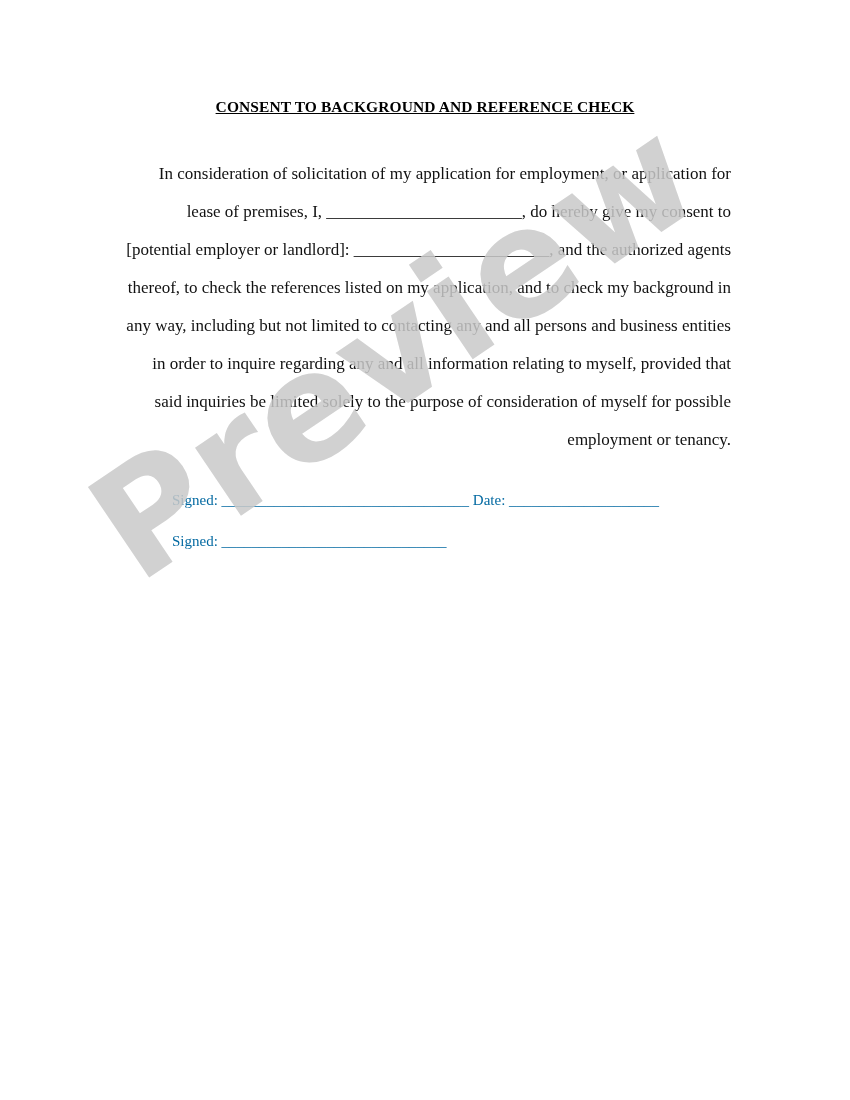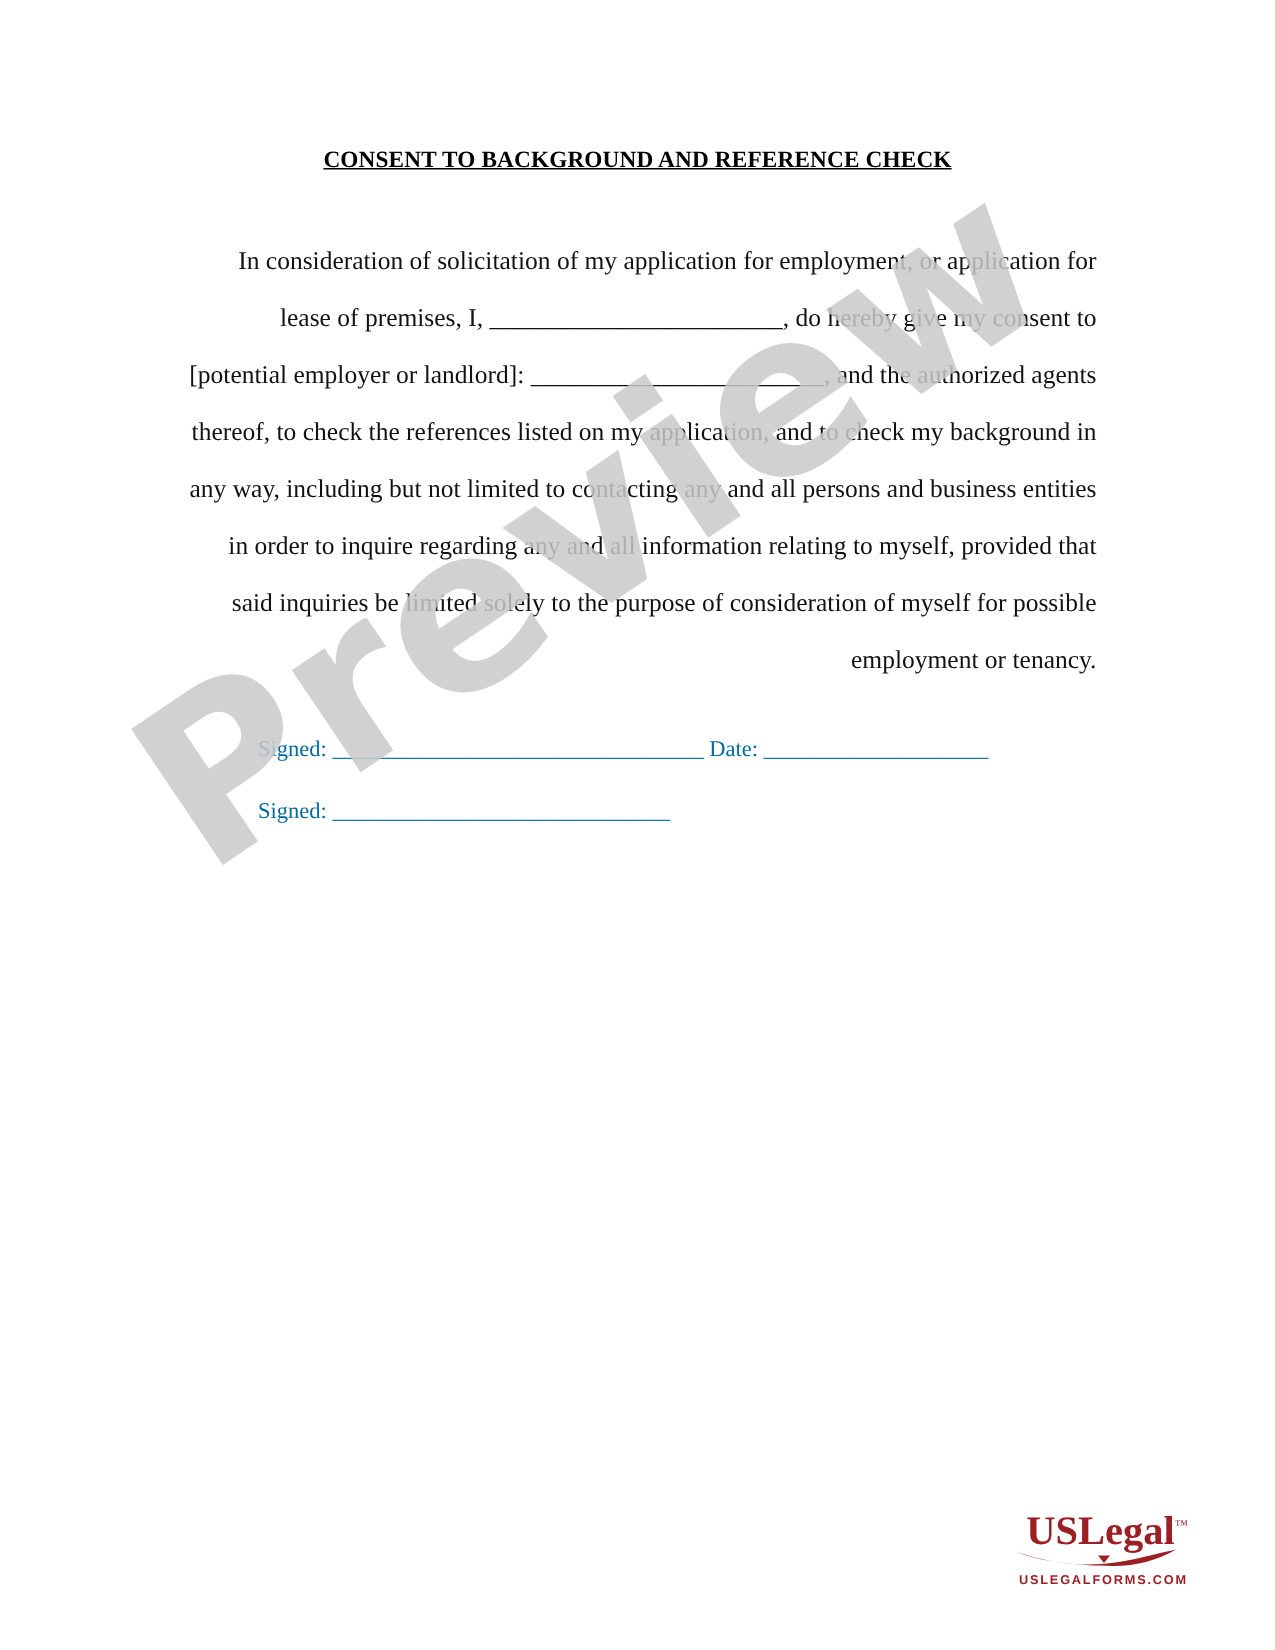--- a/index.html
+++ b/index.html
@@ -146,24 +146,14 @@
       <div class="sig-line">Signed: _________________________________ Date: ____________________</div>
       <div class="sig-line">Signed: ______________________________</div>
     </div>
 
   </div>
 
   <div class="watermark">
     <div class="watermark-text">Preview</div>
   </div>
 
-  <div class="logo">
-    <div class="logo-main"><span>USLegal</span><span class="logo-tm">™</span></div>
-    <div class="logo-swoosh">
-      <svg width="118" height="13" viewBox="0 0 118 13" xmlns="http://www.w3.org/2000/svg">
-        <path d="M2 2 C28 11, 50 13, 74 9 C86 7, 96 4, 110 1 C98 8, 84 12, 68 12 C44 12, 18 9, 2 2 Z" fill="#9c1f23"></path>
-        <path d="M58 5 L66 5 L62 10 Z" fill="#9c1f23"></path>
-      </svg>
-    </div>
-    <div class="logo-sub">USLEGALFORMS.COM</div>
-  </div>
 
 </div>
 
 </body></html>

